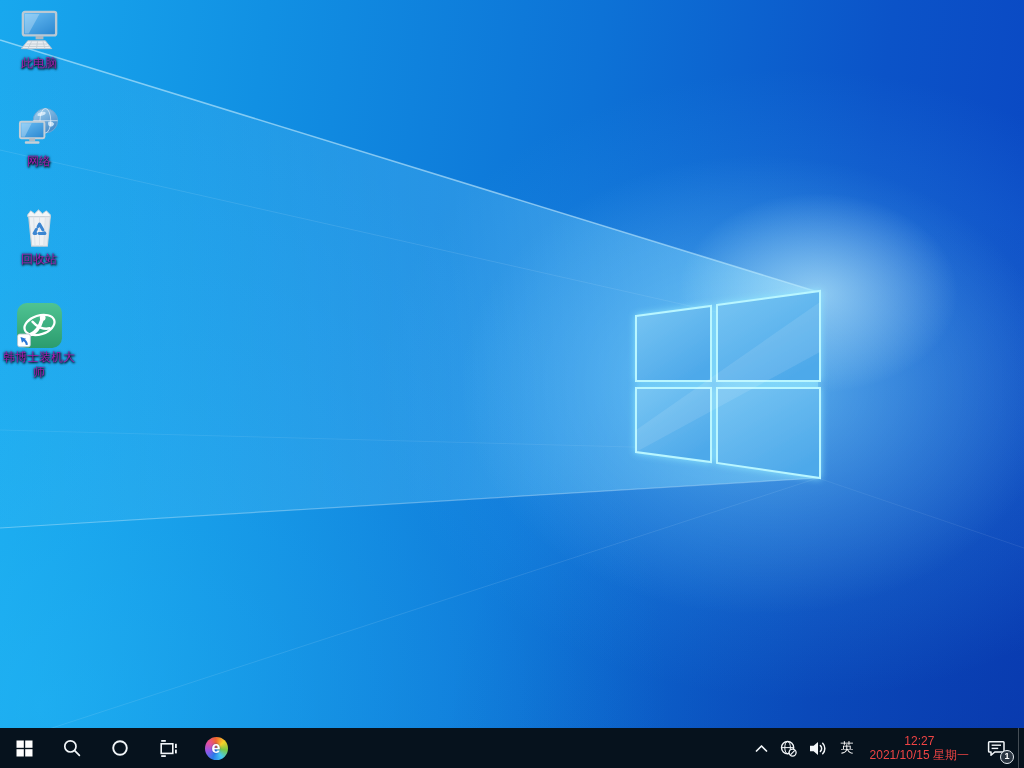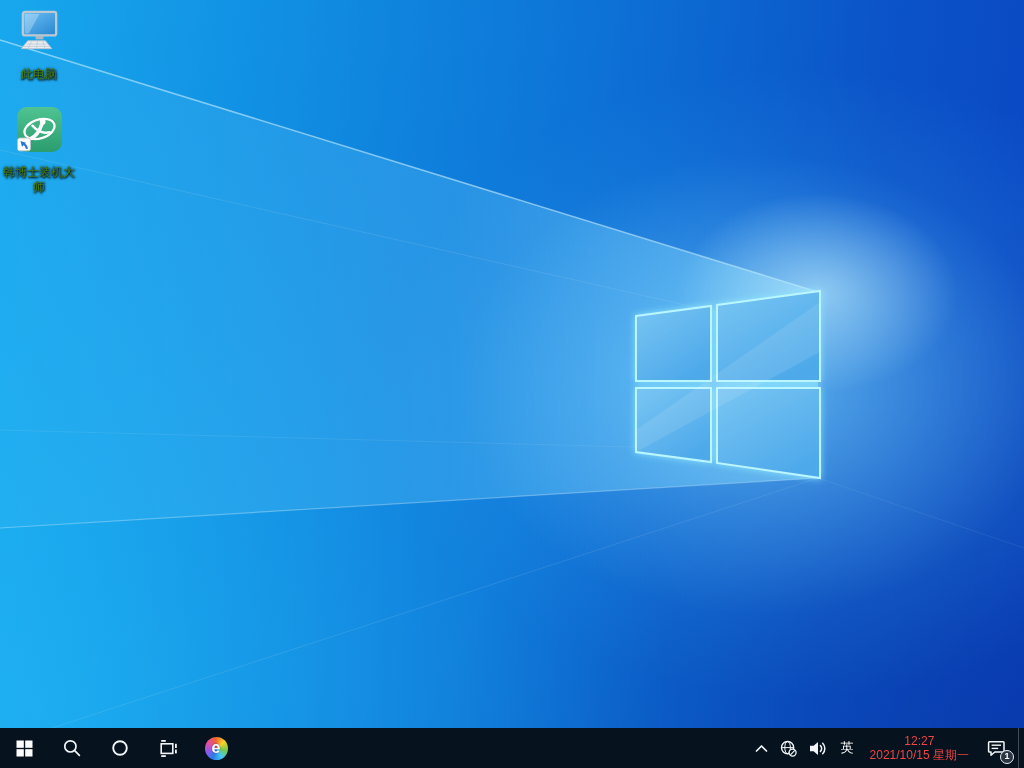--- a/index.html
+++ b/index.html
@@ -19,22 +19,22 @@
       linear-gradient(97deg,#18a8ee 0%,#1190e3 24%,#0d72d6 54%,#0b53c8 80%,#0a45c2 100%);
   }
   .wall-art{position:absolute;left:0;top:0;}
   
   .icon-col{position:absolute;top:8px;left:1px;width:76px;display:flex;flex-direction:column;z-index:2;}
   .desktop-icon{height:98px;display:flex;flex-direction:column;align-items:center;cursor:default;}
   .desktop-icon:last-child{height:auto;justify-content:center;}
   .icon-art{width:47px;height:47px;flex:0 0 47px;}
   .icon-art svg{width:100%;height:100%;display:block;}
   .icon-label{
-    margin-top:12px;max-width:76px;
-    font-size:12px;line-height:15px;color:#4d7c0f;text-align:center;
+    margin-top:1px;max-width:76px;
+    font-size:12px;line-height:15px;color:#a21caf;text-align:center;
     text-shadow:0 1px 2px rgba(0,0,0,.9),0 0 3px rgba(0,0,0,.65),1px 1px 2px rgba(0,0,0,.7);
   }
   
   .taskbar{
     position:absolute;left:0;right:0;bottom:0;height:40px;
     background:#06121d;display:flex;align-items:center;z-index:5;
   }
   .tb-btn{width:48px;height:40px;display:flex;align-items:center;justify-content:center;}
   .tb-btn svg{display:block;}
   .edge-circle{
@@ -125,21 +125,54 @@
           <rect x="7" y="4" width="34" height="24" rx="2" fill="url(#scr)" stroke="#bcc9d3" stroke-width="2.4"></rect>
           <polygon points="9,6 24,6 13,26 9,26" fill="#ffffff" opacity="0.28"></polygon>
           <rect x="20" y="28.5" width="8" height="3.5" fill="#aeb9c3"></rect>
           <polygon points="12,33.5 30,33.5 36.5,41.5 5.5,41.5" fill="#e9edf1" stroke="#b9c4cd" stroke-width="1"></polygon>
           <path d="M8.5 39.3 H33.8 M10.8 36.8 H31.8 M16 34 L12.5 41 M22 34 L21 41 M27.5 34 L29.5 41" stroke="#c2ccd4" stroke-width="0.9" fill="none"></path>
         </svg>
       </div>
       <div class="icon-label">此电脑</div>
     </div>
 
-
+    <div class="desktop-icon">
+      <div class="icon-art">
+        <svg viewBox="0 0 48 48">
+          <defs>
+            <linearGradient id="glb" x1="0" y1="0" x2="0.7" y2="1">
+              <stop offset="0" stop-color="#a8d6f2"></stop>
+                <stop offset="1" stop-color="#4389c8"></stop>
+            </linearGradient>
+          </defs>
+          <circle cx="30" cy="15" r="12.5" fill="url(#glb)" stroke="#6ea6d4" stroke-width="1"></circle>
+          <path d="M22 8 q4 -3 8 -2 q1 2 -1 3 q-4 2 -7 1 z M33 16 q4 -1 6 2 q-1 3 -4 3 q-3 -1 -2 -5 z" fill="#ddeefb" opacity="0.85"></path>
+          <ellipse cx="30" cy="15" rx="5.5" ry="12.5" fill="none" stroke="#ffffff" stroke-opacity="0.6" stroke-width="1"></ellipse>
+          <path d="M17.5 15 H42.5" stroke="#ffffff" stroke-opacity="0.6" stroke-width="1"></path>
+          <rect x="4" y="16" width="25" height="17" rx="1.5" fill="url(#scr)" stroke="#c3cfd8" stroke-width="2"></rect>
+          <polygon points="5.5,17.5 16,17.5 9,31.5 5.5,31.5" fill="#ffffff" opacity="0.3"></polygon>
+          <rect x="13.5" y="33" width="6" height="3" fill="#aeb9c3"></rect>
+          <rect x="9" y="36" width="15" height="2.6" rx="1" fill="#c6cfd7"></rect>
+        </svg>
+      </div>
+      <div class="icon-label">网络</div>
+    </div>
+
+    <div class="desktop-icon">
+      <div class="icon-art">
+        <svg viewBox="0 0 48 48">
+          <polygon points="12,11 15,7 19,10 23,6 27,10 31,7 35,11 35,13 12,13" fill="#f3f6f8" stroke="#ccd4da" stroke-width="1"></polygon>
+          <polygon points="13,13 35,13 32,43 16,43" fill="#eef1f4" stroke="#c7cfd6" stroke-width="1.2"></polygon>
+          <path d="M18 13 L19.5 43 M24 13 L24 43 M30 13 L28.5 43" stroke="#dbe1e7" stroke-width="1"></path>
+          <polygon points="30,13 35,13 32,43 27.5,43" fill="#dfe5ea" opacity="0.6"></polygon>
+          <path d="M24 20.5 L29.6 30.2 H18.4 Z" fill="none" stroke="#3c86d2" stroke-width="3" stroke-linejoin="round" stroke-linecap="round" stroke-dasharray="7 3.2"></path>
+        </svg>
+      </div>
+      <div class="icon-label">回收站</div>
+    </div>
 
     <div class="desktop-icon">
       <div class="icon-art">
         <svg viewBox="0 0 44 44">
           <defs>
             <linearGradient id="hb" x1="0" y1="0" x2="0" y2="1">
               <stop offset="0" stop-color="#4fc392"></stop>
                 <stop offset="1" stop-color="#2b9c6e"></stop>
             </linearGradient>
           </defs>

